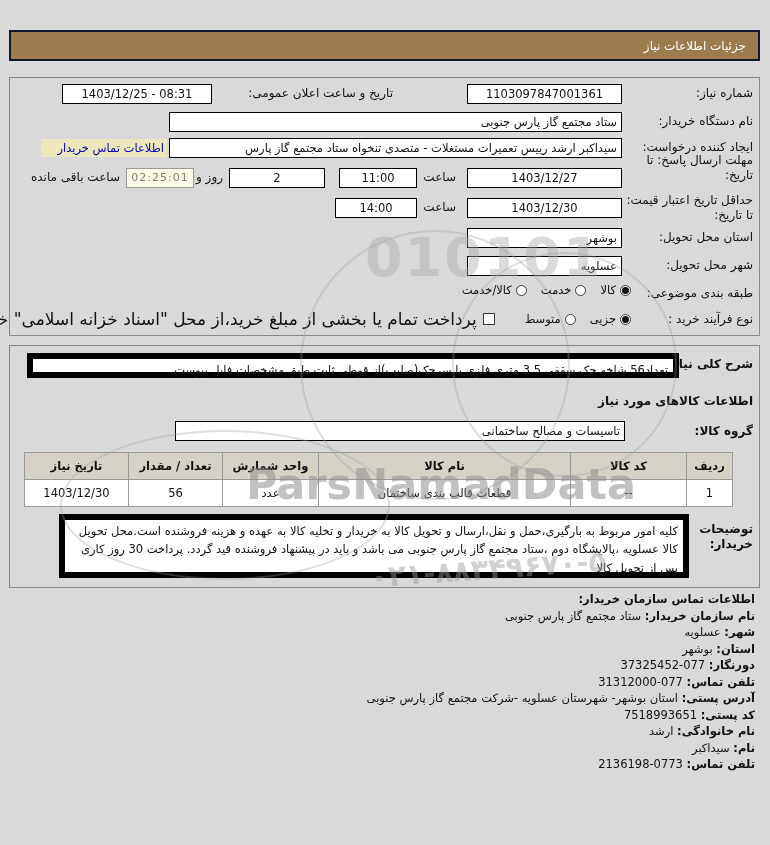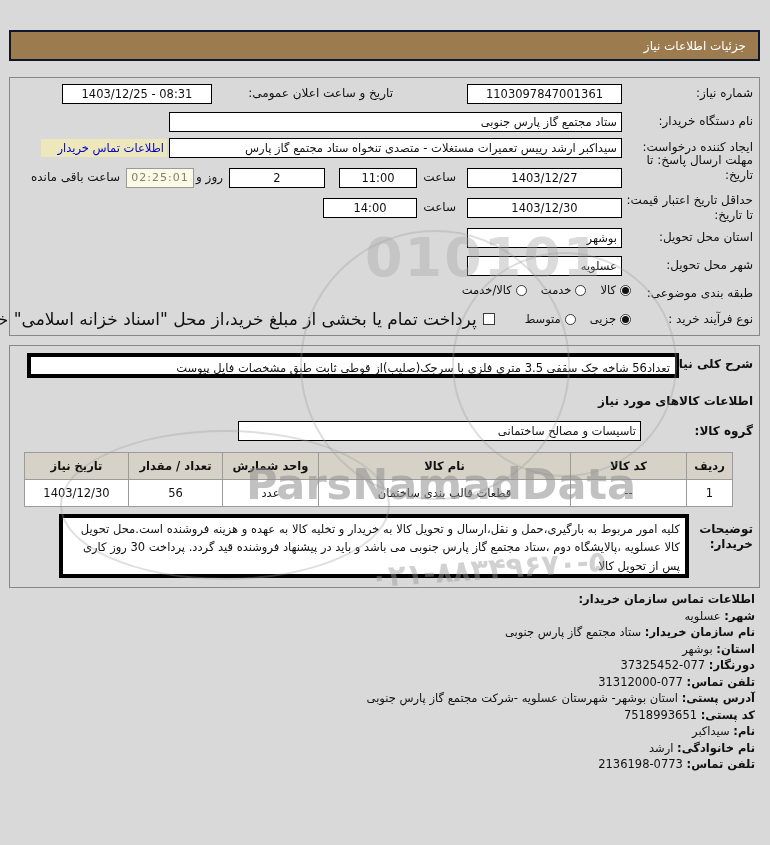--- a/index.html
+++ b/index.html
@@ -47,21 +47,21 @@
   .flexrow { position:absolute; display:flex; align-items:center; }
   .radio { width:11px; height:11px; border:1px solid #3a3a3a; border-radius:50%; background:#fff; flex:0 0 auto; }
   .radio.sel { position:relative; }
   .radio.sel::after { content:""; position:absolute; inset:1px; border-radius:50%; background:#111; }
   .checkbox { width:12px; height:12px; border:1px solid #3a3a3a; background:#fff; flex:0 0 auto; }
   .optlabel { font-size:11.5px; margin:0 4px 0 14px; white-space:nowrap; }
   .note { font-size:17px; margin-right:6px; white-space:nowrap; }
 
   
   .bigbox {
-    position:absolute; background:#fff; border:4px solid #000000;
+    position:absolute; background:#fff; border:6px solid #000000;
     font-size:11.5px; color:#111; text-align:right; padding:2px 5px; line-height:1.6;margin-left:37px;
   }
 
   
   .gtable { position:absolute; top:106px; right:26px; width:708px; border-collapse:collapse; table-layout:fixed; }
   .gtable th, .gtable td { border:1px solid #9b9b9b; height:27px; text-align:center; font-size:11.5px; overflow:hidden; }
   .gtable th { background:#D6D2C8; font-weight:bold; }
   .gtable td { background:#fff; }
 
   
@@ -116,21 +116,21 @@
     <span class="lbl" style="top:92px; right:303px;">ساعت</span>
     <div class="box center ltr" style="top:90px; right:342px; width:78px;">11:00</div>
     <div class="box center ltr" style="top:90px; right:434px; width:96px;">2</div>
     <span class="lbl" style="top:92px; right:536px;">روز و</span>
     <div class="countdown" style="top:90px; right:565px;">02:25:01</div>
     <span class="lbl" style="top:92px; right:639px;">ساعت باقی مانده</span>
 
     <span class="lbl wrap" style="top:115px; right:6px; width:128px;">حداقل تاریخ اعتبار قیمت: تا تاریخ:</span>
     <div class="box center ltr" style="top:120px; right:137px; width:155px;">1403/12/30</div>
     <span class="lbl" style="top:122px; right:303px;">ساعت</span>
-    <div class="box center ltr" style="top:120px; right:342px; width:94px;">14:00</div>
+    <div class="box center ltr" style="top:120px; right:342px; width:82px;">14:00</div>
 
     <span class="lbl" style="top:152px; right:6px;">استان محل تحویل:</span>
     <div class="box right" style="top:150px; right:137px; width:155px;">بوشهر</div>
 
     <span class="lbl" style="top:180px; right:6px;">شهر محل تحویل:</span>
     <div class="box right" style="top:178px; right:137px; width:155px;">عسلویه</div>
 
     <span class="lbl" style="top:208px; right:6px;">طبقه بندی موضوعی:</span>
     <div class="flexrow" style="top:205px; right:128px;">
       <span class="radio sel"></span>
@@ -153,21 +153,21 @@
   </div>
 
   <div class="panel panel2">
 
     <span class="lbl b" style="top:11px; right:6px;">شرح کلی نیاز:</span>
     <div class="bigbox" style="top:7px; right:80px; width:652px; height:25px; line-height:19px;">تعداد56 شاخه جک سقفی 3.5 متری فلزی با سرجک(صلیب)از قوطی ثابت طبق مشخصات فایل پیوست</div>
 
     <div class="lbl b" style="top:48px; right:6px;">اطلاعات کالاهای مورد نیاز</div>
 
     <span class="lbl b" style="top:78px; right:6px;">گروه کالا:</span>
-    <div class="box right" style="top:75px; right:118px; width:403px;">تاسیسات و مصالح ساختمانی</div>
+    <div class="box right" style="top:75px; right:134px; width:450px;">تاسیسات و مصالح ساختمانی</div>
 
     <table class="gtable">
       <colgroup>
         <col style="width:46px">
           <col style="width:116px">
           <col style="width:252px">
         <col style="width:96px">
           <col style="width:94px">
           <col style="width:104px">
       </colgroup>
@@ -192,25 +192,25 @@
         </tr>
       </tbody>
     </table>
 
     <span class="lbl b wrap" style="top:176px; right:6px; width:60px;">توضیحات خریدار:</span>
     <div class="bigbox" style="top:168px; right:70px; width:630px; height:64px;">کلیه امور مربوط به بارگیری،حمل و نقل،ارسال و تحویل کالا به خریدار و تخلیه کالا به عهده و هزینه فروشنده است.محل تحویل کالا عسلویه ،پالایشگاه دوم ،ستاد مجتمع گاز پارس جنوبی می باشد و باید در پیشنهاد فروشنده قید گردد. پرداخت 30 روز کاری پس از تحویل کالا</div>
   </div>
 
   <div class="contact">
     <div class="heading">اطلاعات تماس سازمان خریدار:</div>
+    <div class="line"><b>نام سازمان خریدار:</b> <span>ستاد مجتمع گاز پارس جنوبی</span></div>
     <div class="line"><b>شهر:</b> <span>عسلویه</span></div>
-    <div class="line"><b>نام سازمان خریدار:</b> <span>ستاد مجتمع گاز پارس جنوبی</span></div>
     <div class="line"><b>استان:</b> <span>بوشهر</span></div>
     <div class="line"><b>دورنگار:</b> <span class="ltr">37325452-077</span></div>
     <div class="line"><b>تلفن تماس:</b> <span class="ltr">31312000-077</span></div>
     <div class="line"><b>آدرس پستی:</b> <span>استان بوشهر- شهرستان عسلویه -شرکت مجتمع گاز پارس جنوبی</span></div>
     <div class="line"><b>کد پستی:</b> <span class="ltr">7518993651</span></div>
+    <div class="line"><b>نام خانوادگی:</b> <span>ارشد</span></div>
     <div class="line"><b>نام:</b> <span>سیداکبر</span></div>
-    <div class="line"><b>نام خانوادگی:</b> <span>ارشد</span></div>
     <div class="line"><b>تلفن تماس:</b> <span class="ltr">2136198-0773</span></div>
   </div>
 
 </div>
 
 </body></html>

